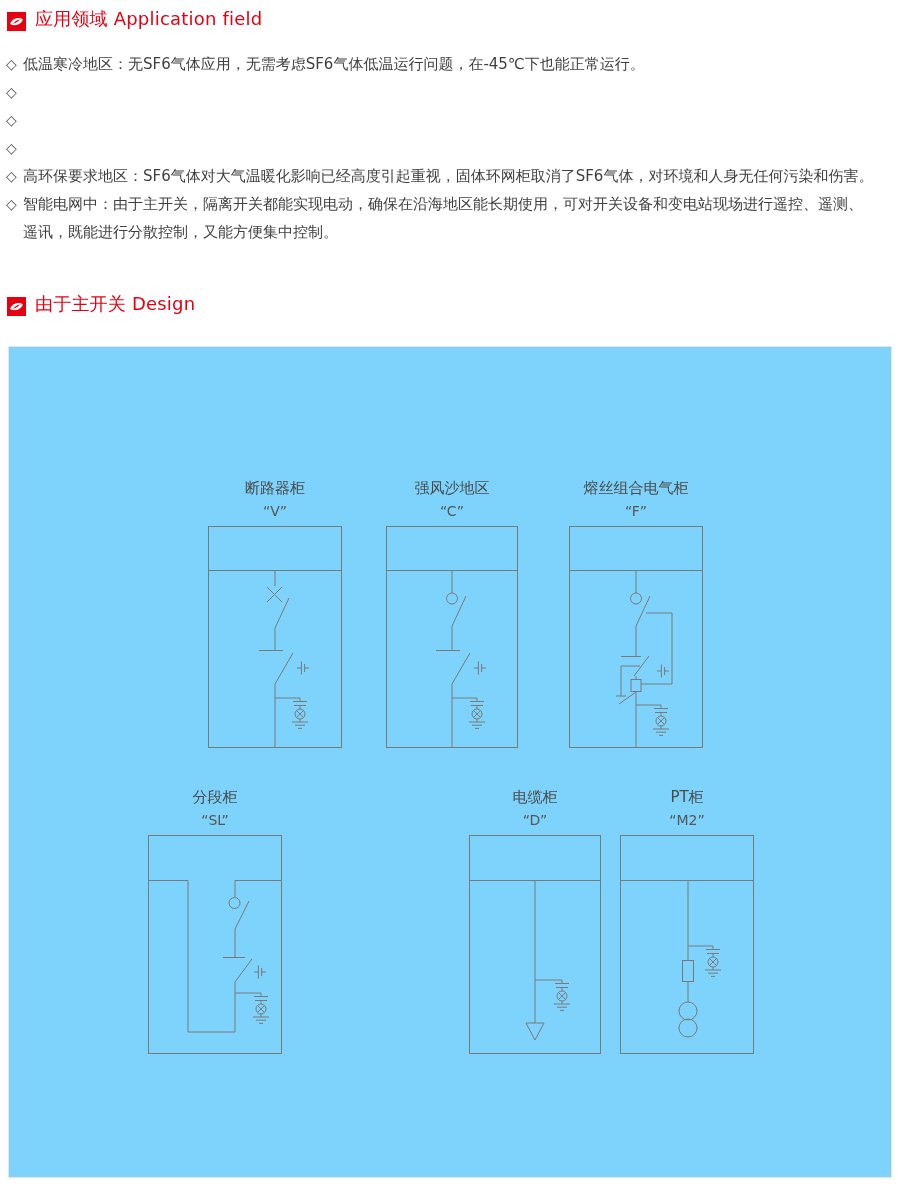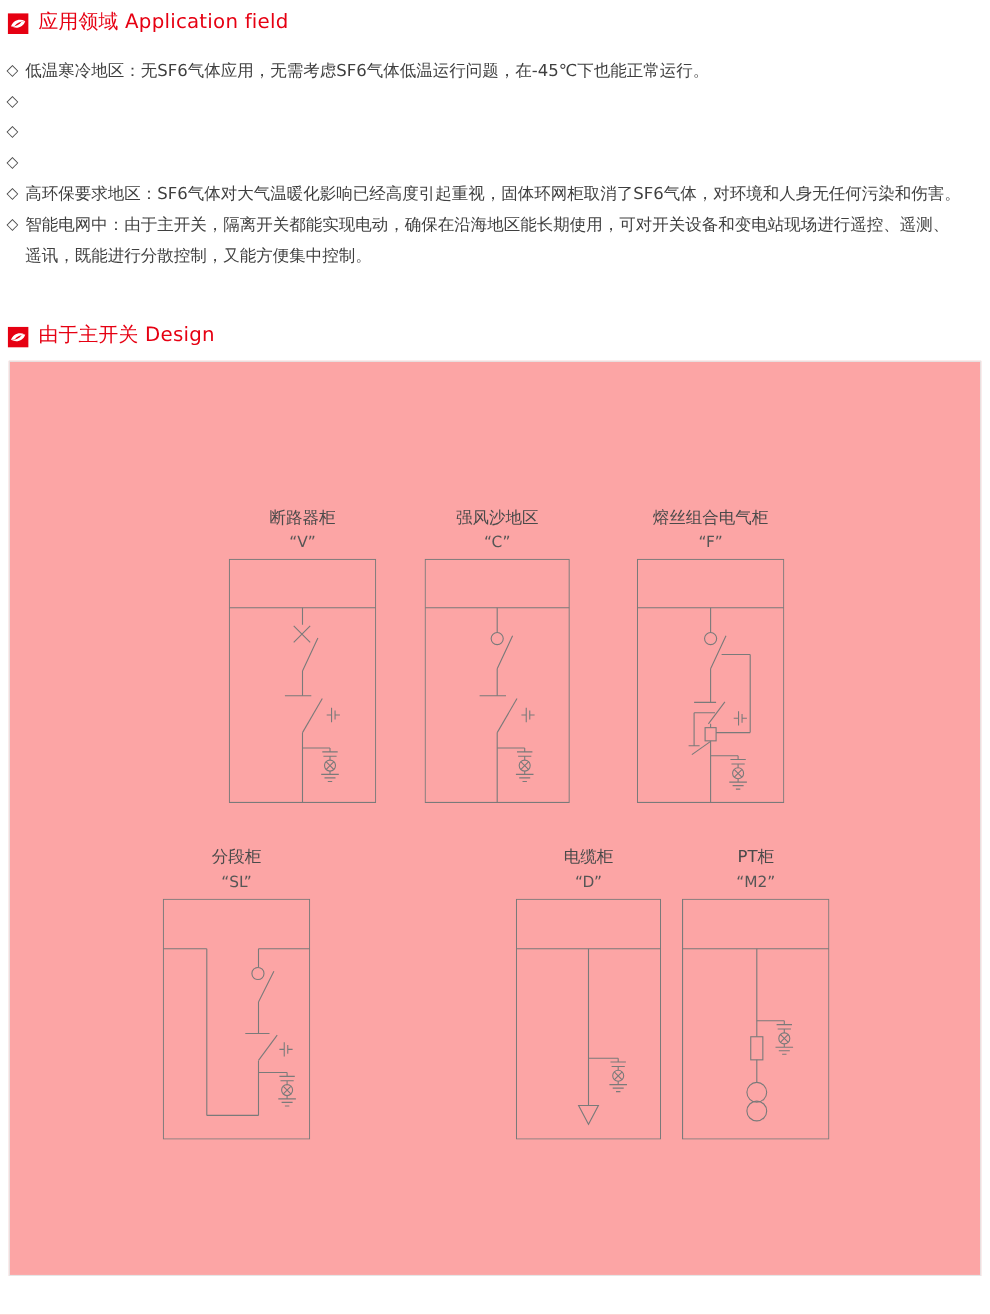--- a/index.html
+++ b/index.html
@@ -13,22 +13,22 @@
   .section-head .htext{font-size:18px;color:#e60012;letter-spacing:0.2px;white-space:nowrap;}
   #head-application{top:7px;}
   #head-design{top:292px;}
 
   .bullets{position:absolute;left:6px;top:50px;width:890px;}
   .brow{display:flex;align-items:flex-start;line-height:28px;font-size:15px;color:#3f3f3f;white-space:nowrap;}
   .brow .dia{width:17px;flex:0 0 auto;color:#4a4a4a;font-size:14px;}
   .brow.cont .dia{visibility:hidden;}
 
   .design-panel{
-    position:absolute;left:8px;top:328px;width:882px;height:830px;
-    background:#fca5a5;border:1px solid #e6e6e6;
+    position:absolute;left:8px;top:346px;width:882px;height:830px;
+    background:#7dd3fc;border:1px solid #e6e6e6;
   }
   .cabinet{position:absolute;text-align:center;}
   .cab-title{font-size:15px;line-height:20px;color:#4a4a4a;white-space:nowrap;}
   .cab-code{font-size:14px;line-height:18px;color:#565656;margin:4px 0 6px;}
   .cab-svg{display:block;stroke:#7a7a7a;stroke-width:1;fill:none;}
   .defs-holder{position:absolute;width:0;height:0;overflow:hidden;}
 </style>
 </head>
 <body>
 
@@ -127,21 +127,21 @@
       <path d="M80,70 L66,100 M66,100 V124.5"></path>
       <path d="M50,124.5 H74"></path>
       <path d="M84,127 L66,158"></path>
       <use href="#eswind" x="94" y="142"></use>
       <path d="M66,158 V221.5"></path>
       <path d="M66,172 H91"></path>
       <use href="#vpis" x="91" y="172"></use>
     </svg>
   </div>
 
-  <div class="cabinet" style="left:560px;top:131px;width:134px;margin-left:10px;">
+  <div class="cabinet" style="left:560px;top:131px;width:134px;">
     <div class="cab-title">熔丝组合电气柜</div>
     <div class="cab-code">“F”</div>
     <svg class="cab-svg" width="134" height="222" viewBox="0 0 134 222">
       <rect x="0.5" y="0.5" width="133" height="221"></rect>
       <path d="M0.5,44.5 H133.5"></path>
       <path d="M67,44.5 V67"></path>
       <circle cx="67" cy="72.5" r="5.5"></circle>
       <path d="M81,70 L67,100 M67,100 V130.5"></path>
       <path d="M77,87 H103 M103,87 V158 M103,158 H72"></path>
       <path d="M52,130.5 H72"></path>

